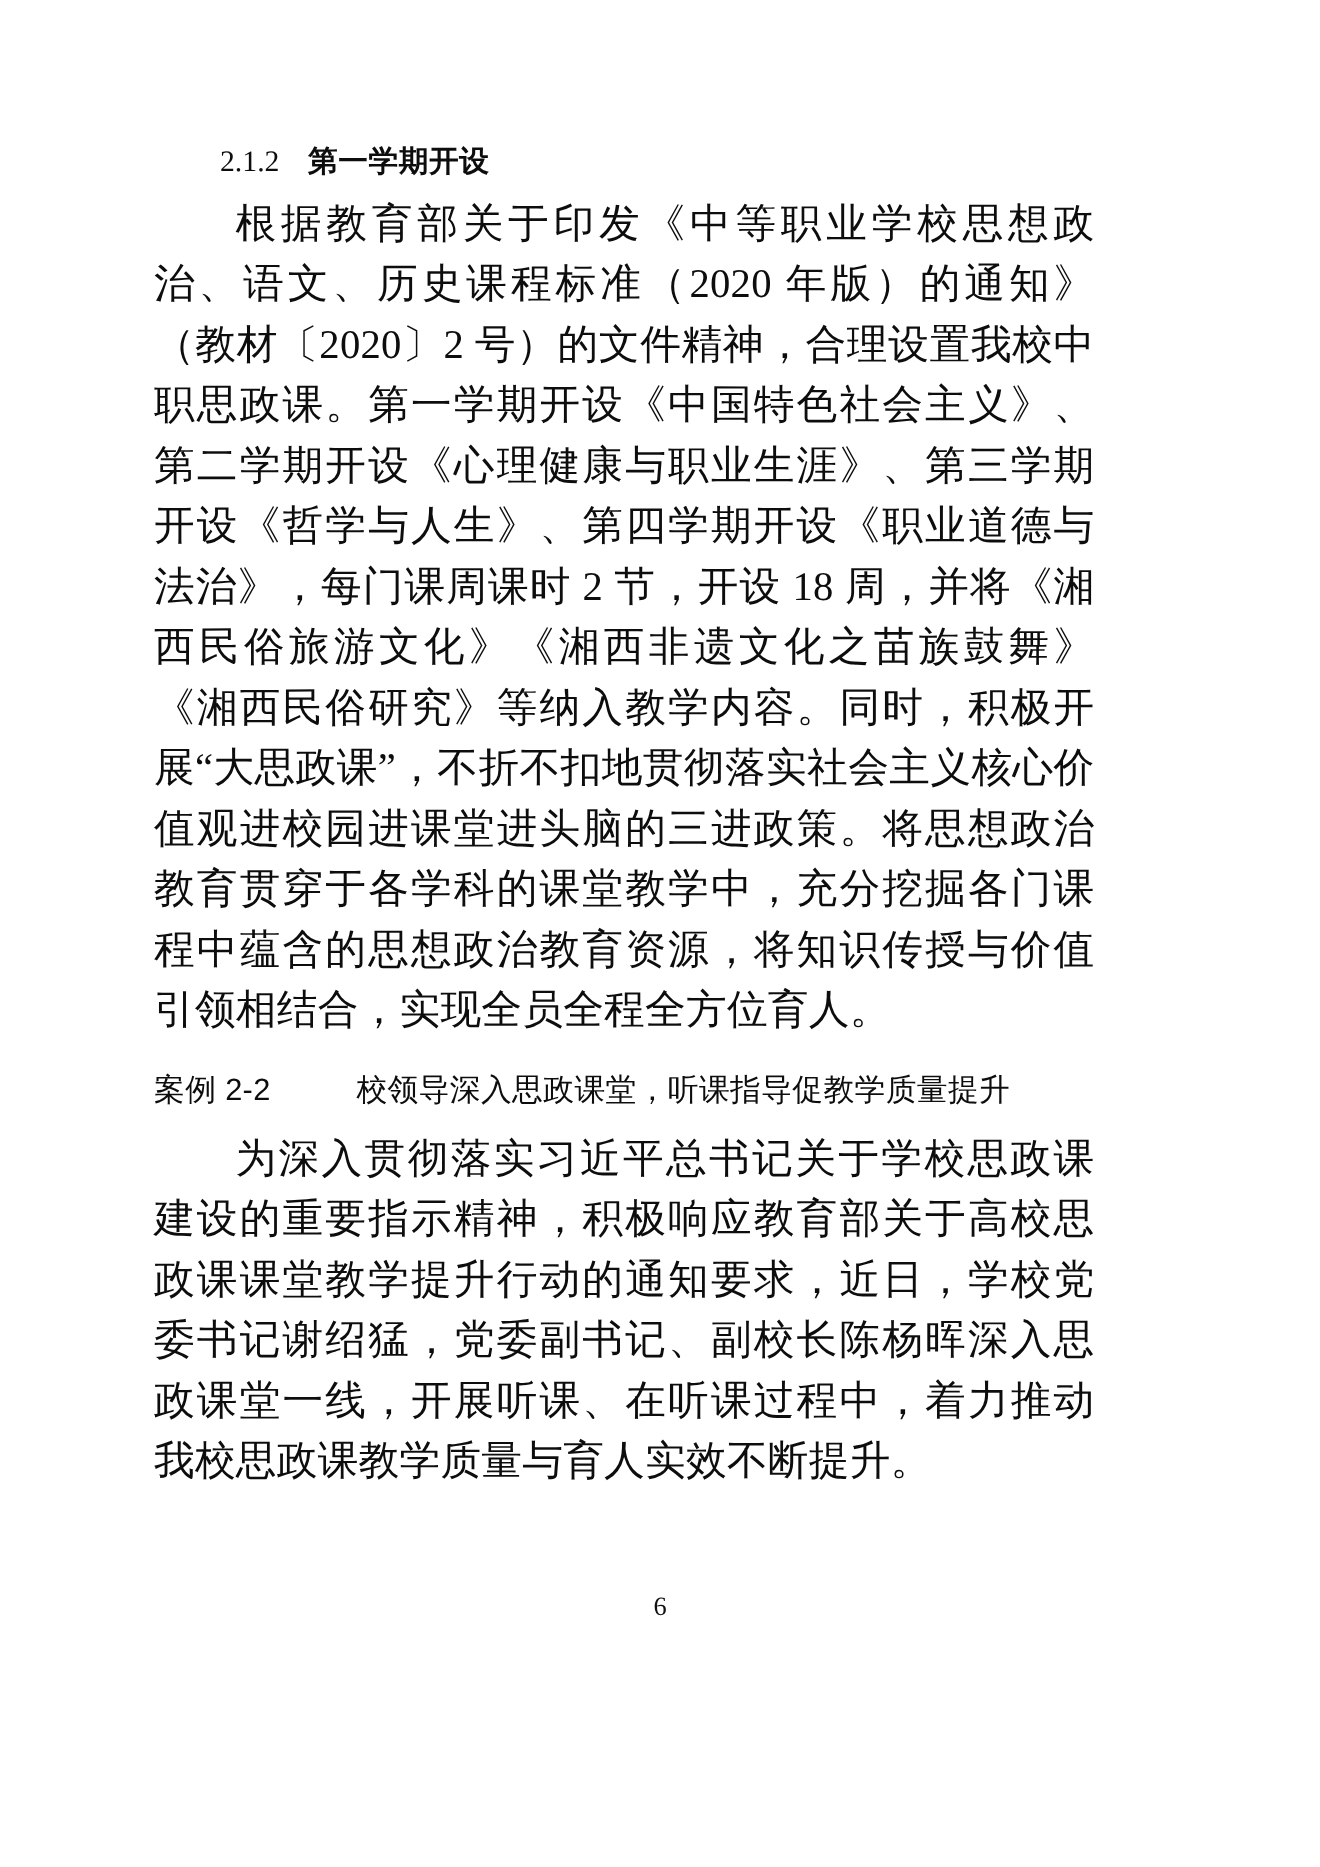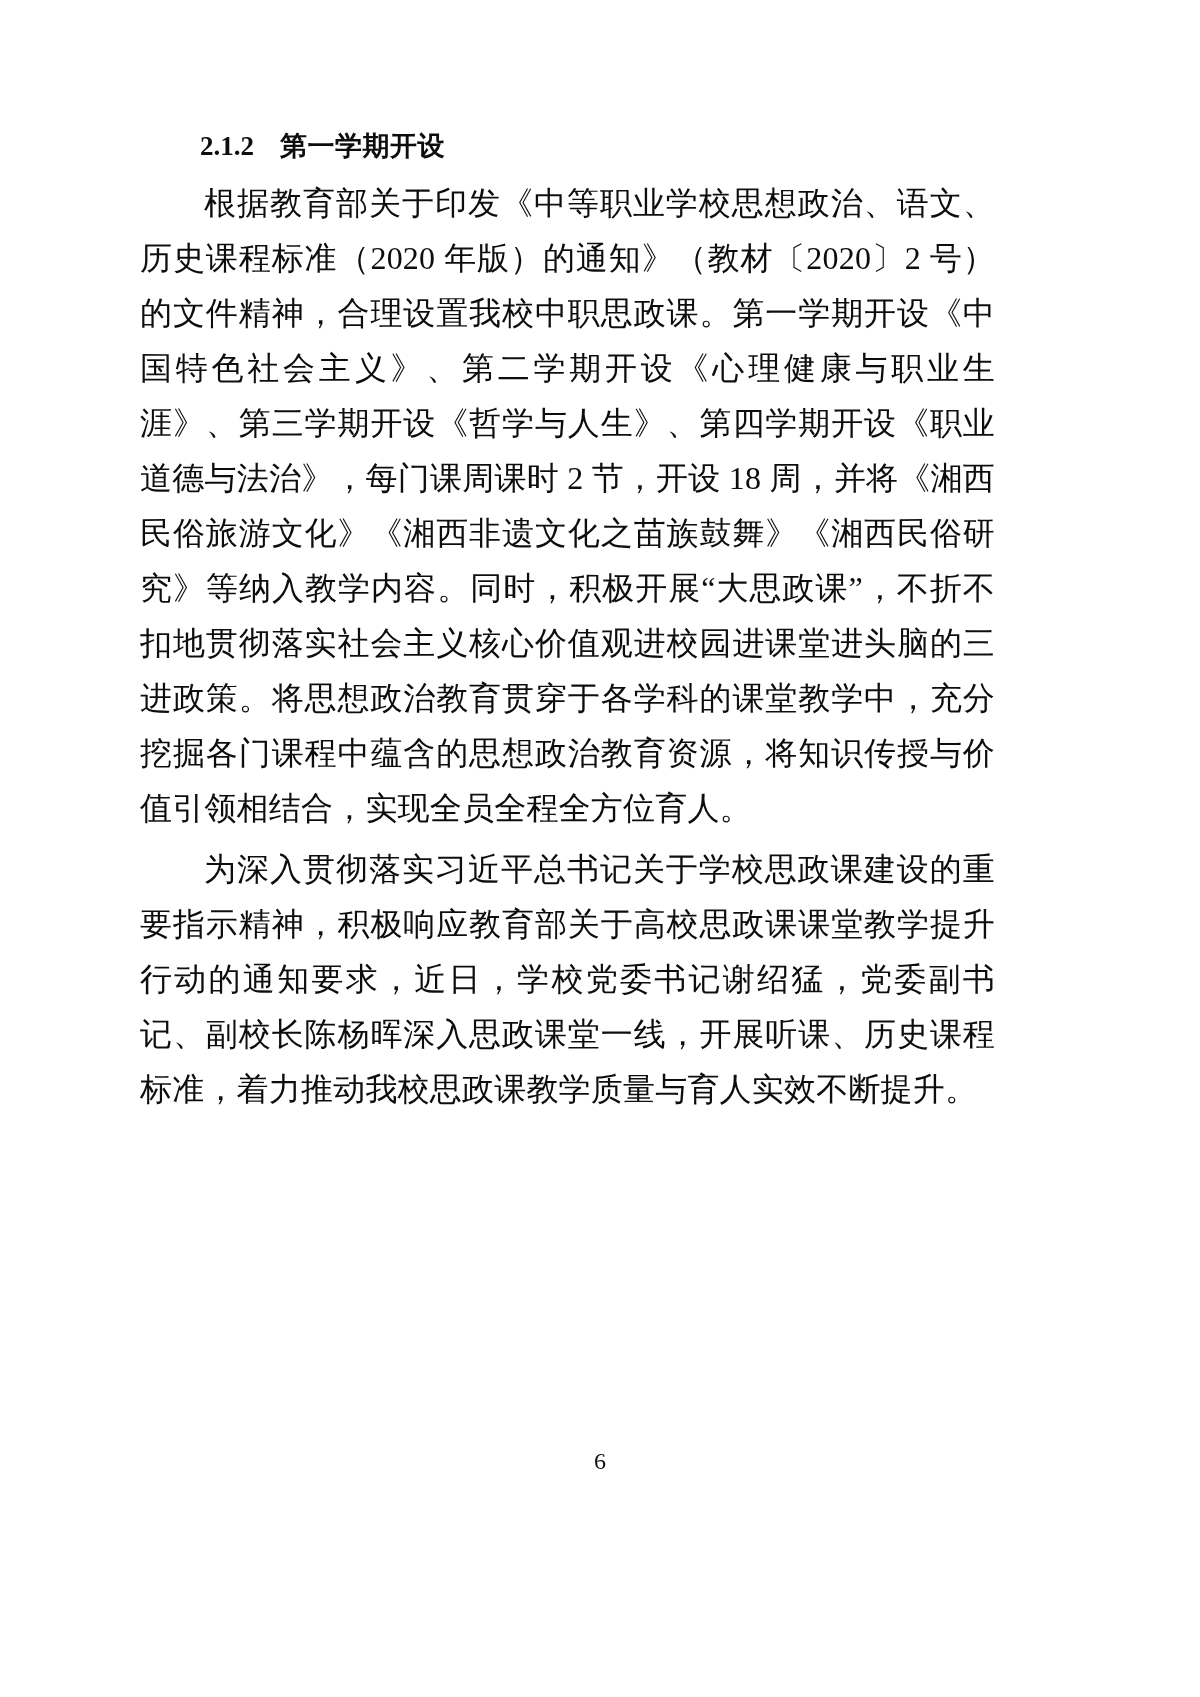--- a/index.html
+++ b/index.html
@@ -31,31 +31,31 @@
     font-family: "Liberation Sans", "DejaVu Sans", sans-serif;
     font-weight: bold;
     font-size: 27px;
     line-height: 1.35;
     letter-spacing: 0.5px;
     margin: 0 0 12px 0;
     padding-left: 60px;
   }
   .section-heading .num {
     font-family: "Liberation Serif", "DejaVu Serif", serif;
-    font-weight: bold;
+    font-weight: normal;
     letter-spacing: 0px;
     text-align: right;
   }
   .section-heading .gap {
     display: inline-block;
     width: 26px;
   }
   
   .para {
-    font-size: 32px;
+    font-size: 37px;
     line-height: 55px;
     text-align: justify;
     text-align-last: left;
     text-justify: inter-ideograph;
     margin: 0;
     text-indent: 2em;
     letter-spacing: 0.2px;
     word-break: break-all;
   }
   .para.p-first {
@@ -98,21 +98,24 @@
 <div class="page">
 
   <div class="content">
 
     <h2 class="section-heading">
       <span class="num">2.1.2</span><span class="gap"></span><span class="ttl">第一学期开设</span>
     </h2>
 
     <p class="para p-first">根据教育部关于印发《中等职业学校思想政治、语文、历史课程标准（2020 年版）的通知》（教材〔2020〕2 号）的文件精神，合理设置我校中职思政课。第一学期开设《中国特色社会主义》、第二学期开设《心理健康与职业生涯》、第三学期开设《哲学与人生》、第四学期开设《职业道德与法治》，每门课周课时 2 节，开设 18 周，并将《湘西民俗旅游文化》《湘西非遗文化之苗族鼓舞》《湘西民俗研究》等纳入教学内容。同时，积极开展“大思政课”，不折不扣地贯彻落实社会主义核心价值观进校园进课堂进头脑的三进政策。将思想政治教育贯穿于各学科的课堂教学中，充分挖掘各门课程中蕴含的思想政治教育资源，将知识传授与价值引领相结合，实现全员全程全方位育人。</p>
 
+    <div class="case-heading">
+      <span class="case-label">案例 2-2</span><span class="case-gap"></span><span class="case-title">校领导深入思政课堂，听课指导促教学质量提升</span>
+    </div>
 
-    <p class="para">为深入贯彻落实习近平总书记关于学校思政课建设的重要指示精神，积极响应教育部关于高校思政课课堂教学提升行动的通知要求，近日，学校党委书记谢绍猛，党委副书记、副校长陈杨晖深入思政课堂一线，开展听课、历史课程标准，着力推动我校思政课教学质量与育人实效不断提升。</p>
+    <p class="para">为深入贯彻落实习近平总书记关于学校思政课建设的重要指示精神，积极响应教育部关于高校思政课课堂教学提升行动的通知要求，近日，学校党委书记谢绍猛，党委副书记、副校长陈杨晖深入思政课堂一线，开展听课、在听课过程中，着力推动我校思政课教学质量与育人实效不断提升。</p>
 
 
   </div>
 
   <div class="page-number">6</div>
 
 </div>
 
 </body></html>

